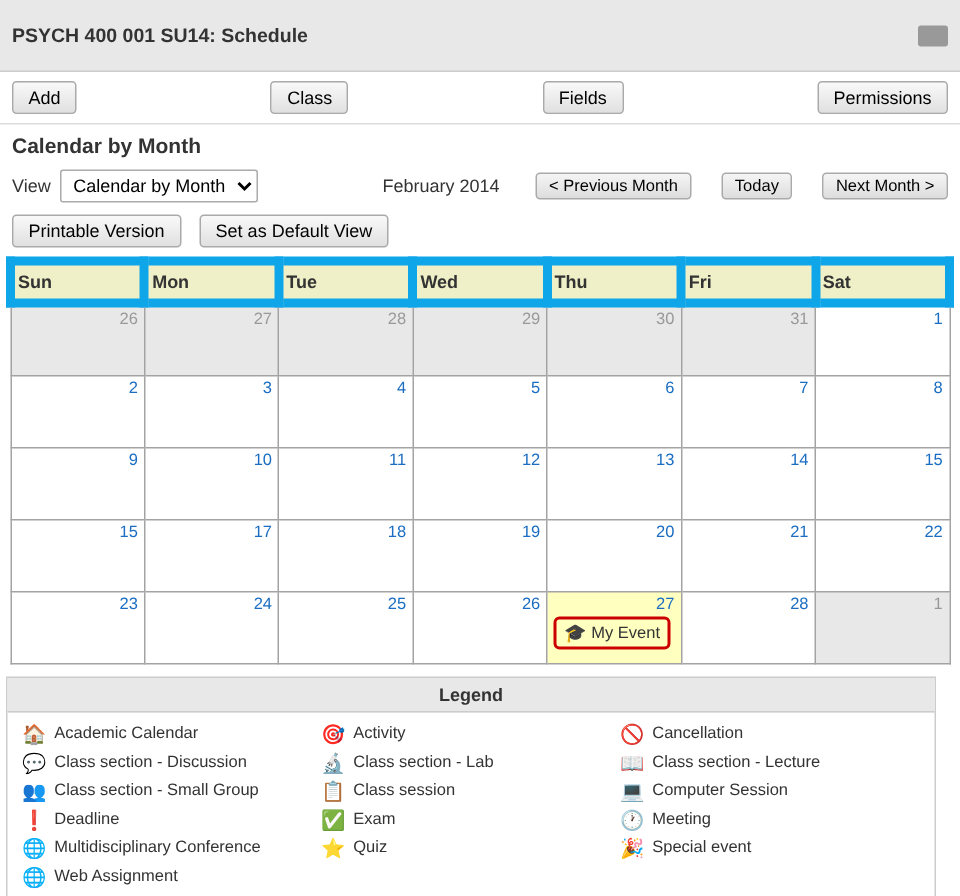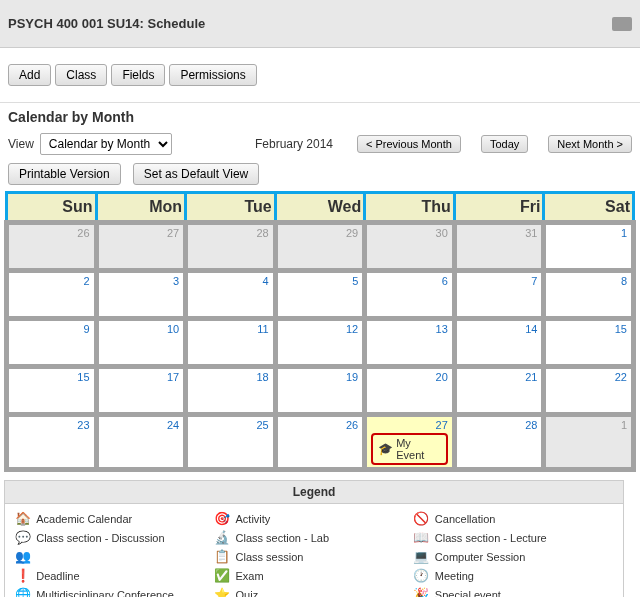--- a/index.html
+++ b/index.html
@@ -3,21 +3,21 @@
   <meta charset="utf-8">
   <style>
     * { box-sizing: border-box; margin: 0; padding: 0; }
     body { font-family: Arial, sans-serif; font-size: 12px; background: #fff; color: #333; width: 640px; }
 
     
     .title-bar { background: #e8e8e8; border-bottom: 1px solid #ccc; padding: 16px 8px; font-size: 13px; font-weight: bold; display: flex; align-items: center; justify-content: space-between; }
     .title-bar .icon-placeholder { width: 20px; height: 14px; background: #999; display: inline-block; border-radius: 2px; }
 
     
-    .toolbar { padding: 16px 8px; border-bottom: 1px solid #ddd; display: flex; gap: 4px; }
+    .toolbar { padding: 6px 8px; border-bottom: 1px solid #ddd; display: flex; gap: 4px; justify-content: space-between; }
     .toolbar button { padding: 3px 10px; font-size: 12px; background: linear-gradient(to bottom, #f9f9f9, #e0e0e0); border: 1px solid #aaa; border-radius: 3px; cursor: pointer; }
 
     
     .page-header { padding: 6px 8px 2px 8px; }
     .page-header h2 { font-size: 14px; font-weight: bold; margin-bottom: 6px; }
 
     
     .view-row { display: flex; align-items: center; gap: 8px; padding: 0 8px 4px 8px; justify-content: space-between; }
     .view-row-left { display: flex; align-items: center; gap: 6px; }
     .view-label { font-size: 12px; }
@@ -27,22 +27,22 @@
     .nav-btn { padding: 2px 8px; font-size: 11px; background: linear-gradient(to bottom, #f5f5f5, #ddd); border: 1px solid #aaa; border-radius: 3px; cursor: pointer; }
     .today-btn { padding: 2px 8px; font-size: 11px; background: linear-gradient(to bottom, #f5f5f5, #ddd); border: 1px solid #aaa; border-radius: 3px; cursor: pointer; }
 
     
     .action-row { padding: 4px 8px 6px 8px; display: flex; gap: 12px; }
     .action-row button { padding: 3px 10px; font-size: 12px; background: linear-gradient(to bottom, #f9f9f9, #e0e0e0); border: 1px solid #aaa; border-radius: 3px; cursor: pointer; }
 
     
     .calendar-wrapper { padding: 0 4px; }
     .calendar-table { width: 100%; border-collapse: collapse; }
-    .calendar-table th { background: #f0f0c8; border: 3px solid #0ea5e9; padding: 4px 2px; text-align: right; font-size: 16px; font-weight: bold; }
-    .calendar-table td { border: 5px solid #a3a3a3; vertical-align: top; width: 14.28%; height: 48px; padding: 2px 4px; }
+    .calendar-table th { background: #f0f0c8; border: 6px solid #0ea5e9; padding: 4px 2px; text-align: left; font-size: 12px; font-weight: bold; }
+    .calendar-table td { border: 1px solid #a3a3a3; vertical-align: top; width: 14.28%; height: 48px; padding: 2px 4px; }
     .day-number { text-align: right; font-size: 11px; color: #1a6dc2; text-decoration: none; display: block; }
     .day-number.gray { color: #999; }
     .other-month { background: #e8e8e8; }
     .event-cell { background: #ffffc0; }
 
     .event-box { display: inline-flex; align-items: center; gap: 3px; background: #ffffc0; border: 2px solid #cc0000; border-radius: 4px; padding: 2px 5px; font-size: 11px; margin-top: 2px; }
     .event-icon { font-size: 12px; }
 
     
     .legend-section { margin: 8px 16px 4px 4px; border: 1px solid #ccc; }
@@ -246,20 +246,21 @@
       <div class="legend-item">
         <span class="legend-icon">🔬</span>
         <span>Class section - Lab</span>
       </div>
       <div class="legend-item">
         <span class="legend-icon">📖</span>
         <span>Class section - Lecture</span>
       </div>
       <div class="legend-item">
         <span class="legend-icon">👥</span>
+        <span>Class section - Small Group</span>
       </div>
       <div class="legend-item">
         <span class="legend-icon">📋</span>
         <span>Class session</span>
       </div>
       <div class="legend-item">
         <span class="legend-icon">💻</span>
         <span>Computer Session</span>
       </div>
       <div class="legend-item">

